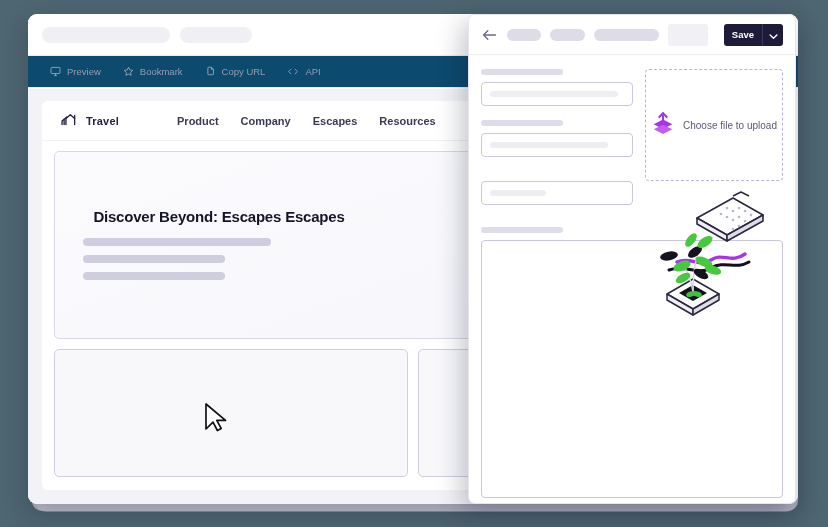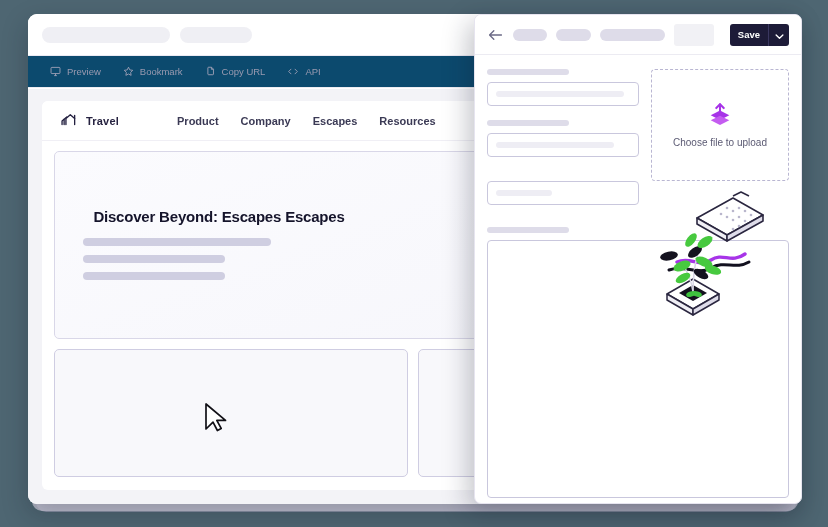--- a/index.html
+++ b/index.html
@@ -141,21 +141,20 @@
   
   .panel {
     position: absolute;
     left: 468px; top: 14px;
     width: 328px; height: 490px;
     background: #ffffff;
     border-radius: 7px;
     box-shadow: -6px 8px 26px rgba(20,25,45,.25);
     overflow: hidden;
     border: 1px solid #e6e4ef;
-    margin-left: 6px;
   }
   .panel-head {
     height: 40px;
     display: flex; align-items: center;
     padding: 0 12px;
     gap: 9px;
     border-bottom: 1px solid #ecebf2;
     background:#fff;
   }
   .back-arrow { cursor:pointer; display:flex; align-items:center; }
@@ -204,21 +203,21 @@
   .fv-long { width: 128px; }
   .fv-mid  { width: 118px; }
   .fv-short{ width: 56px; }
   .field-spacer { height: 10px; }
 
   .dropzone {
     flex: 1;
     border: 1px dashed #b9b6d2;
     border-radius: 4px;
     height: 112px;
-    display:flex; flex-direction:column;
+    display:flex; flex-direction:row;
     align-items:center; justify-content:center;
     gap: 8px;
     background: #fff;
     cursor:pointer;
   }
   .dz-label { font-size: 10px; color: #5b5a73; }
 
   .ta-label { background:#dedce9; border-radius:3px; height:6px; width:82px; margin: 8px 0 7px 0; }
   .textarea {
     border: 1px solid #c9c7dd;

